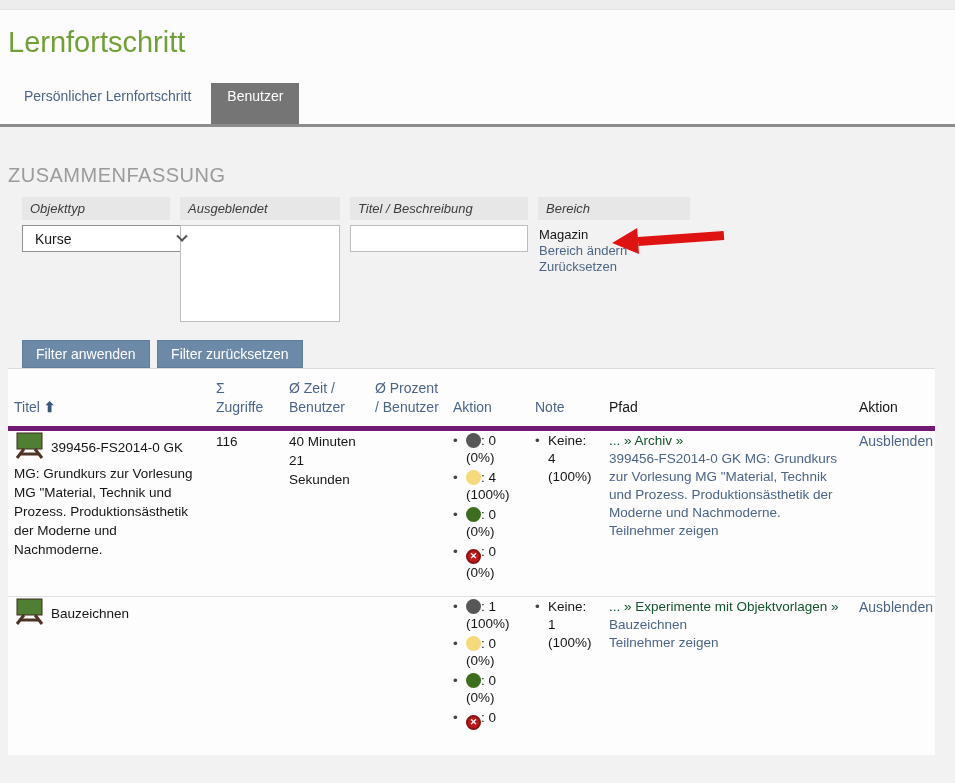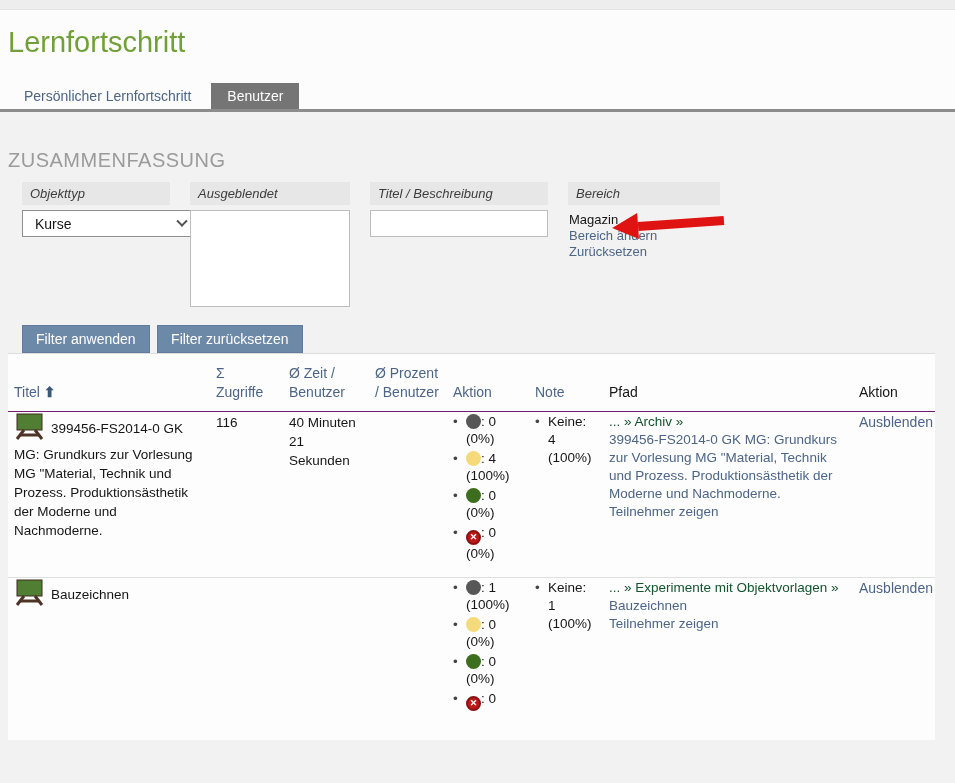--- a/index.html
+++ b/index.html
@@ -5,27 +5,27 @@
   * { margin:0; padding:0; box-sizing:border-box; }
   html,body { background:#e9e9e9; }
   body { font-family:"Liberation Sans",sans-serif; }
   .viewport { width:955px; height:783px; background:#f2f2f2; overflow:hidden; position:relative; margin:0 auto; }
 
   .top-strip { height:10px; background:#ededed; border-bottom:1px solid #e4e4e4; }
 
   .header { background:#fcfcfc; }
   .page-title { font-size:29px; font-weight:400; color:#72a038; padding:16px 0 0 8px; }
   .tabbar { display:flex; gap:4px; margin-top:24px; padding-left:8px; border-bottom:3px solid #8c8c8c; align-items:flex-end; }
-  .tab { font-size:14px; padding:5px 16px 5px 16px; cursor:pointer; white-space:nowrap; }
+  .tab { font-size:14px; padding:5px 16px 20px 16px; cursor:pointer; white-space:nowrap; }
   .tab.inactive { color:#4c6586; }
   .tab.active { background:#757575; color:#ffffff; }
 
   .section-heading { font-size:20px; font-weight:400; color:#9b9b9b; letter-spacing:0.5px; margin:37px 0 10px 8px; }
 
-  .filter-panel { position:relative; margin-left:22px; display:flex; gap:20px; align-items:flex-start; }
+  .filter-panel { position:relative; margin-left:22px; display:flex; gap:10px; align-items:flex-start; }
   .fcol .flabel { background:#e7e7e7; font-style:italic; font-size:13px; color:#3c3c3c; padding:4px 8px; }
   .fcol-1 { width:148px; } .fcol-2 { width:160px; } .fcol-3 { width:178px; } .fcol-4 { width:152px; }
   .select-box { margin-top:5px; width:175px; height:27px; background:#fff; border:1px solid #8f8f8f;
                 display:flex; align-items:center; justify-content:space-between; padding:0 10px 0 12px;
                 font-size:14px; color:#161616; cursor:pointer; }
   .chev { width:8px; height:8px; border-right:2px solid #555; border-bottom:2px solid #555;
           transform:rotate(45deg) translate(-2px,-2px); display:inline-block; }
   .multiselect { margin-top:5px; width:160px; height:97px; background:#fff; border:1px solid #bdbdbd; }
   .text-input { margin-top:5px; width:178px; height:27px; background:#fff; border:1px solid #bdbdbd;
                 padding:0 6px; font-size:14px; color:#161616; }
@@ -47,21 +47,21 @@
   .pagination { color:#8f8f8f; font-size:13px; }
   .menus { font-size:14px; }
   .menus .menu { margin-left:16px; color:#4c6586; cursor:pointer; }
   .caret { font-size:11px; color:#3b5878; }
 
   .table-wrap { margin-left:8px; width:927px; background:#fdfdfd; min-height:387px; border-top:1px solid #dcdcdc; }
   table { width:100%; border-collapse:collapse; table-layout:fixed; }
   col.c-titel{width:202px;} col.c-zug{width:73px;} col.c-zeit{width:86px;} col.c-proz{width:78px;}
   col.c-status{width:82px;} col.c-note{width:74px;} col.c-pfad{width:250px;} col.c-aktion{width:82px;}
   th { vertical-align:bottom; text-align:left; font-weight:400; font-size:14px; line-height:19px;
-       padding:10px 8px 9px 6px; border-bottom:1px solid #701a75; color:#4c6586; }
+       padding:10px 8px 9px 6px; border-bottom:5px solid #701a75; color:#4c6586; }
   th.sortable { cursor:pointer; }
   th.plain { color:#161616; }
   .sort-icon { color:#3b5878; font-weight:bold; }
   td { vertical-align:top; font-size:13.5px; color:#161616; padding:1px 8px 12px 6px; line-height:19px; }
   tr.row-sep td { border-top:1px solid #e0e0e0; }
 
   .course-icon { display:inline-block; vertical-align:-7px; margin-right:7px; }
   .title-text { color:#161616; }
 
   .status-list { list-style:none; }

